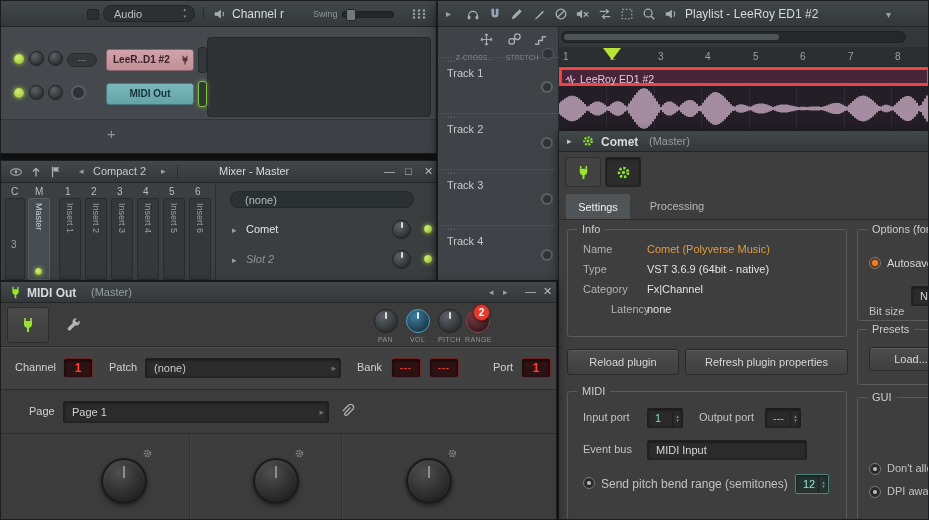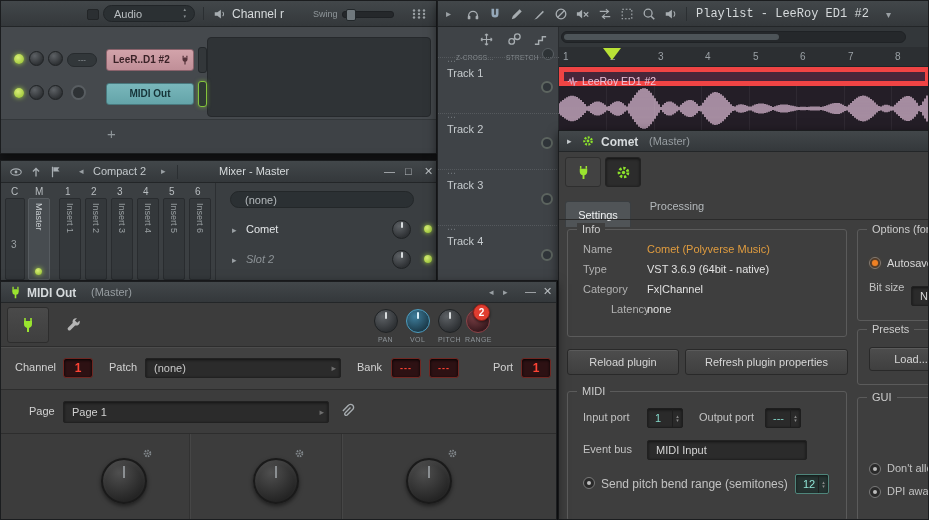--- a/index.html
+++ b/index.html
@@ -43,21 +43,21 @@
         flex-direction:column;align-items:center;justify-content:center;font-size:5px;line-height:4px;color:#8a8a8a;}
   .spin.hl{border-color:#4f857b;background:#253331;color:#8fe3d4;}
   .radio{position:absolute;width:12px;height:12px;border-radius:50%;background:#2a2a2a;border:1px solid #7a7a7a;}
   .radio.on::after{content:"";position:absolute;inset:2px;border-radius:50%;background:#f08124;box-shadow:0 0 4px #f08124;}
   .radio.dot::after{content:"";position:absolute;inset:3px;border-radius:50%;background:#bcbcbc;}
   .strip{position:absolute;background:#34383b;border:1px solid #292c2f;border-radius:2px;}
   .vlabel{writing-mode:vertical-rl;font-size:9px;color:#9aa0a3;position:absolute;left:5px;top:4px;white-space:nowrap;}
   .dotline{position:absolute;left:0;width:121px;border-top:1px dotted #55595d;height:0;}
   .ring{position:absolute;border-radius:50%;background:#30353a;border:2px solid #5d6560;}
   .tab-active{position:absolute;background:#505457;border:1px solid #3a3e41;border-bottom:none;border-radius:3px 3px 0 0;
-              color:#eef0f1;text-align:center;font-size:11px;margin-top:8px;}
+              color:#eef0f1;text-align:center;font-size:11px;}
   .tab-idle{position:absolute;color:#b4b9bc;text-align:center;font-size:11px;}
   svg{display:block;}
 </style>
 </head>
 <body>
 
 <div class="screen">
 
   <div class="win" style="left:0;top:0;width:437px;height:154px;background:#45494d;">
     <div class="hdr">
@@ -263,21 +263,21 @@
             <path d="M10.5 10.5L14 14" stroke="#a7adb1" stroke-width="1.8"></path>
           </svg>
       </span>
       <span class="abs" style="left:226px;top:6px;">
         <svg width="14" height="14" viewBox="0 0 16 16">
             <path d="M2 6v4h3l4 3V3L5 6H2z" fill="#a7adb1"></path>
             <path d="M11 5a4 4 0 0 1 0 6" fill="none" stroke="#a7adb1" stroke-width="1.2"></path>
           </svg>
       </span>
       <div class="abs" style="left:248px;top:6px;width:1px;height:14px;background:#2b2f32;"></div>
-      <span class="t title" style="left:258px;top:6px;font-family:Liberation Mono, monospace;">Playlist - LeeRoy ED1 #2</span>
+      <span class="t title" style="left:247px;top:6px;">Playlist - LeeRoy ED1 #2</span>
       <span class="t glyph" style="left:448px;top:8px;font-size:10px;">▾</span>
     </div>
 
     <div class="abs" style="left:0;top:26px;width:121px;height:255px;background:#3f4347;border-right:1px solid #292c2f;">
       <span class="abs" style="left:41px;top:5px;">
         <svg width="15" height="15" viewBox="0 0 16 16">
             <path d="M8 2v12M2 8h12M8 2L6.3 3.7M8 2l1.7 1.7M8 14l-1.7-1.7M8 14l1.7-1.7M2 8l1.7-1.7M2 8l1.7 1.7M14 8l-1.7-1.7M14 8l-1.7 1.7" stroke="#a7adb1" stroke-width="1.2" fill="none"></path>
           </svg>
       </span>
       <span class="abs" style="left:69px;top:5px;">
@@ -330,21 +330,21 @@
       <span class="t" style="left:99px;top:4px;font-size:10px;color:#9aa0a5;">3</span>
       <span class="t" style="left:146px;top:4px;font-size:10px;color:#9aa0a5;">4</span>
       <span class="t" style="left:194px;top:4px;font-size:10px;color:#9aa0a5;">5</span>
       <span class="t" style="left:241px;top:4px;font-size:10px;color:#9aa0a5;">6</span>
       <span class="t" style="left:289px;top:4px;font-size:10px;color:#9aa0a5;">7</span>
       <span class="t" style="left:336px;top:4px;font-size:10px;color:#9aa0a5;">8</span>
       <div class="abs" style="left:44px;top:1px;width:0;height:0;border-left:9px solid transparent;border-right:9px solid transparent;border-top:12px solid #b9e236;"></div>
     </div>
 
     <div class="abs" style="left:121px;top:66px;width:371px;height:64px;">
-      <div class="abs" style="left:0;top:0;width:371px;height:19px;background:#48263a;border:5px solid #ef4444;">
+      <div class="abs" style="left:0;top:0;width:371px;height:19px;background:#48263a;border:3px solid #ef4444;">
         <span class="abs" style="left:3px;top:4px;">
           <svg width="11" height="11" viewBox="0 0 16 16">
               <path d="M1 8h2l1.5-4 2 8 2-10 2 12L12 8h3" fill="none" stroke="#d9a8c4" stroke-width="1.4"></path>
             </svg>
         </span>
         <span class="t" style="left:18px;top:3px;font-size:10.5px;color:#ecc3d9;">LeeRoy ED1 #2</span>
       </div>
       <div class="abs" style="left:0;top:19px;width:371px;height:45px;background:#241e27;">
         <div class="abs" style="left:47px;top:0;width:1px;height:45px;background:rgba(255,255,255,.05);"></div>
         <div class="abs" style="left:95px;top:0;width:1px;height:45px;background:rgba(255,255,255,.05);"></div>
@@ -437,21 +437,21 @@
       <span class="arrows">
           <span>▴</span>
           <span>▾</span>
         </span>
     </div>
 
     <div class="grp" style="left:298px;top:98px;width:120px;height:92px;"></div>
     <span class="legend" style="left:308px;top:92px;">Options (for thi</span>
     <div class="radio on" style="left:310px;top:126px;"></div>
     <span class="lbl" style="left:328px;top:126px;color:#d8d8d8;">Autosave</span>
-    <span class="lbl" style="left:310px;top:150px;color:#c2c2c2;">Bit size</span>
+    <span class="lbl" style="left:310px;top:174px;color:#c2c2c2;">Bit size</span>
     <div class="dd" style="left:352px;top:155px;width:70px;height:20px;color:#d6d6d6;">
       <span>Nativ</span>
     </div>
 
     <div class="grp" style="left:298px;top:198px;width:120px;height:56px;"></div>
     <span class="legend" style="left:308px;top:192px;">Presets</span>
     <div class="btn" style="left:310px;top:216px;width:84px;height:24px;line-height:22px;">Load...</div>
 
     <div class="grp" style="left:298px;top:266px;width:120px;height:124px;"></div>
     <span class="legend" style="left:308px;top:260px;">GUI</span>

